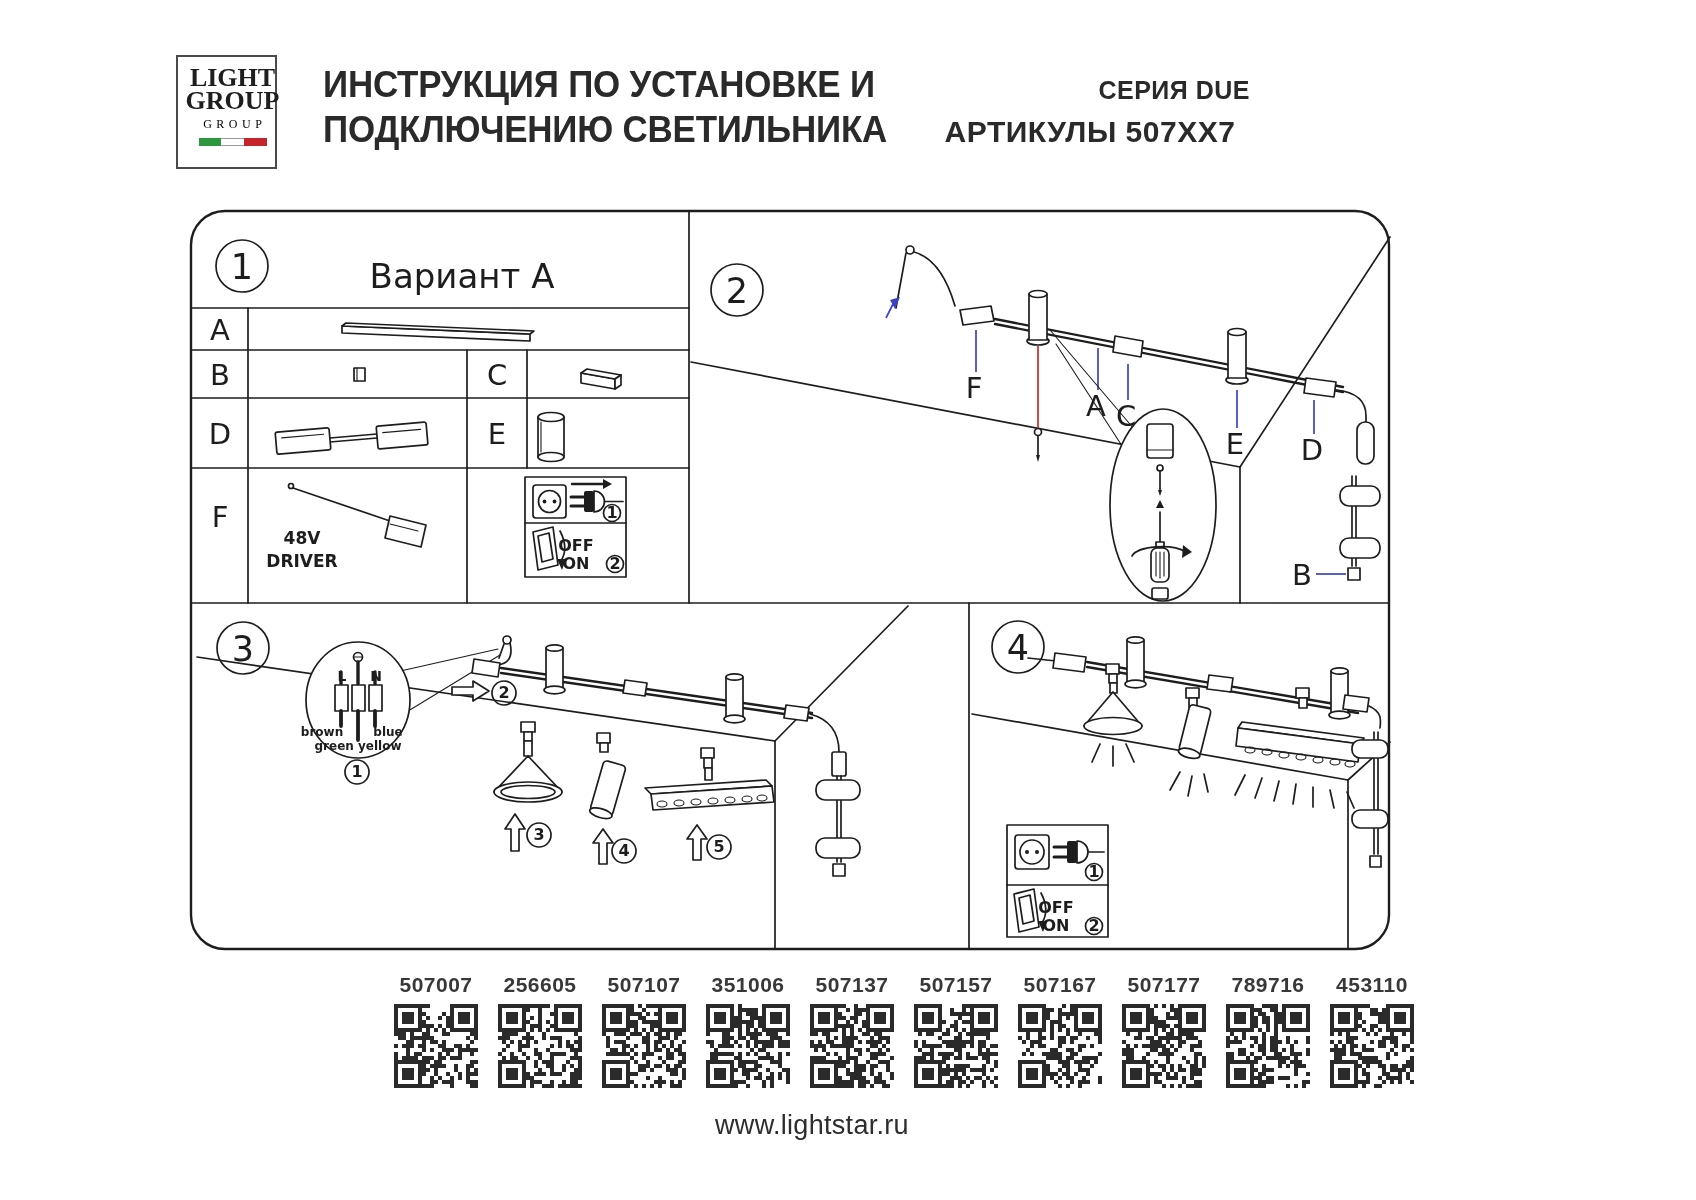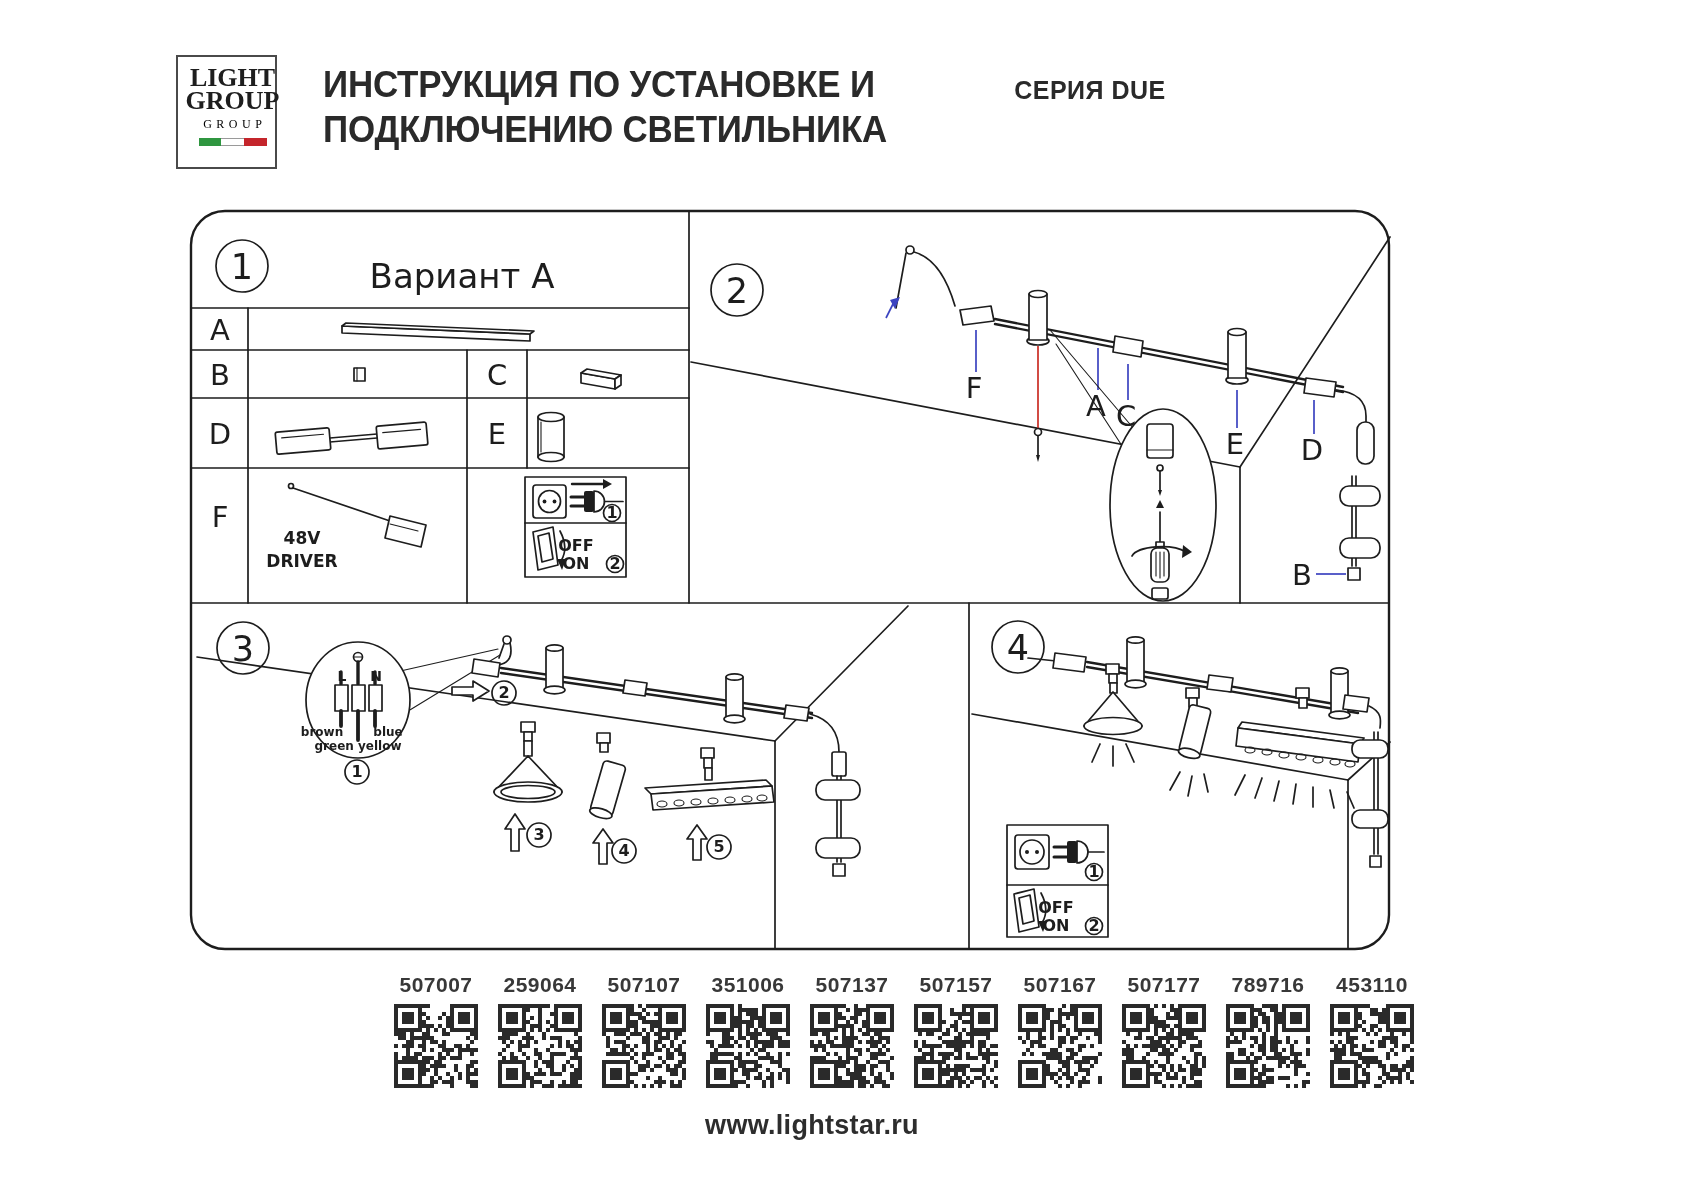--- a/index.html
+++ b/index.html
@@ -14,21 +14,21 @@
   .logo-group{font-size:12px;letter-spacing:4.5px;padding-left:4.5px;margin-top:4px;color:#000000;}
   .logo-flag{display:flex;margin-top:6px;width:68px;height:8px;}
   .logo-flag span{flex:1;}
   .f-green{background:#2f9640;}
   .f-white{background:#fff;border-top:1px solid #9a9a9a;border-bottom:1px solid #9a9a9a;box-sizing:border-box;}
   .f-red{background:#c4252b;}
 
   .doc-title{position:absolute;left:323px;top:62px;font-size:36px;font-weight:700;line-height:1.25;
              letter-spacing:-0.2px;color:#2a2a2a;transform:scaleX(.97);transform-origin:left top;}
   .series-block{position:absolute;left:930px;top:76px;width:320px;text-align:center;color:#2a2a2a;}
-  .series-title{font-size:25px;font-weight:700;letter-spacing:.5px;}
+  .series-title{font-size:25px;font-weight:700;letter-spacing:.5px;text-align:right;}
   .articles-title{font-size:30px;font-weight:700;margin-top:10px;letter-spacing:.5px;}
 
   
   svg.diagram{position:absolute;left:190px;top:210px;width:1200px;height:740px;overflow:visible;}
   .ln{stroke:#1d1d1d;stroke-width:1.7;fill:none;stroke-linejoin:round;stroke-linecap:round;}
   .lnf{stroke:#1d1d1d;stroke-width:1.7;fill:#ffffff;stroke-linejoin:round;}
   .thin{stroke-width:1.1;}
   .thick{stroke-width:2.4;}
   .dark{fill:#1d1d1d;stroke:none;}
   .blue{stroke:#3b43c0;stroke-width:1.7;fill:none;}
@@ -44,21 +44,21 @@
   .t-drv{font-size:17px;font-weight:700;text-anchor:start;}
   .t-sw{font-size:16px;font-weight:700;text-anchor:start;}
 
   
   .articles-strip{position:absolute;left:384px;top:973px;width:1040px;display:flex;}
   .article-col{width:104px;display:flex;flex-direction:column;align-items:center;}
   .article-number{font-size:21px;font-weight:700;color:#383838;letter-spacing:.5px;}
   .article-col svg{margin-top:7px;}
 
   .website{position:absolute;left:812px;top:1110px;transform:translateX(-50%);
-           font-size:27px;font-weight:700;color:#2d2d2d;letter-spacing:.3px;}
+           font-size:27px;font-weight:400;color:#2d2d2d;letter-spacing:.3px;}
 </style>
 </head>
 <body>
 
 <div class="page">
 
   <div class="logo-box">
     <div class="logo-big">LIGHT</div>
     <div class="logo-big">GROUP</div>
     <div class="logo-group">GROUP</div>
@@ -69,20 +69,21 @@
     </div>
   </div>
 
   <div class="doc-title">
     <div>ИНСТРУКЦИЯ ПО УСТАНОВКЕ И</div>
     <div>ПОДКЛЮЧЕНИЮ СВЕТИЛЬНИКА</div>
   </div>
 
   <div class="series-block">
     <div class="series-title">СЕРИЯ DUE</div>
+    <div class="articles-title">АРТИКУЛЫ 507XX7</div>
   </div>
 
   <svg class="diagram" viewBox="190 210 1200 740">
 
     <rect class="ln thick" x="191" y="211" width="1198" height="738" rx="34"></rect>
     <line class="ln" x1="689" y1="211" x2="689" y2="603"></line>
     <line class="ln" x1="191" y1="603" x2="1389" y2="603"></line>
     <line class="ln" x1="969" y1="603" x2="969" y2="949"></line>
 
     <g>
@@ -502,21 +503,21 @@
   </svg>
 
   <div class="articles-strip">
       <div class="article-col">
         <div class="article-number">507007</div>
         <svg viewBox="0 0 21 21" width="84" height="84">
           <path d="M0 0h1v1h-1zM1 0h1v1h-1zM2 0h1v1h-1zM3 0h1v1h-1zM4 0h1v1h-1zM5 0h1v1h-1zM6 0h1v1h-1zM7 0h1v1h-1zM8 0h1v1h-1zM14 0h1v1h-1zM15 0h1v1h-1zM16 0h1v1h-1zM17 0h1v1h-1zM18 0h1v1h-1zM19 0h1v1h-1zM20 0h1v1h-1zM0 1h1v1h-1zM6 1h1v1h-1zM14 1h1v1h-1zM20 1h1v1h-1zM0 2h1v1h-1zM2 2h1v1h-1zM3 2h1v1h-1zM4 2h1v1h-1zM6 2h1v1h-1zM7 2h1v1h-1zM12 2h1v1h-1zM14 2h1v1h-1zM16 2h1v1h-1zM17 2h1v1h-1zM18 2h1v1h-1zM20 2h1v1h-1zM0 3h1v1h-1zM2 3h1v1h-1zM3 3h1v1h-1zM4 3h1v1h-1zM6 3h1v1h-1zM8 3h1v1h-1zM11 3h1v1h-1zM13 3h1v1h-1zM14 3h1v1h-1zM16 3h1v1h-1zM17 3h1v1h-1zM18 3h1v1h-1zM20 3h1v1h-1zM0 4h1v1h-1zM2 4h1v1h-1zM3 4h1v1h-1zM4 4h1v1h-1zM6 4h1v1h-1zM7 4h1v1h-1zM13 4h1v1h-1zM14 4h1v1h-1zM16 4h1v1h-1zM17 4h1v1h-1zM18 4h1v1h-1zM20 4h1v1h-1zM0 5h1v1h-1zM6 5h1v1h-1zM7 5h1v1h-1zM8 5h1v1h-1zM9 5h1v1h-1zM11 5h1v1h-1zM13 5h1v1h-1zM14 5h1v1h-1zM20 5h1v1h-1zM0 6h1v1h-1zM1 6h1v1h-1zM2 6h1v1h-1zM3 6h1v1h-1zM4 6h1v1h-1zM5 6h1v1h-1zM6 6h1v1h-1zM8 6h1v1h-1zM10 6h1v1h-1zM12 6h1v1h-1zM14 6h1v1h-1zM15 6h1v1h-1zM16 6h1v1h-1zM17 6h1v1h-1zM18 6h1v1h-1zM19 6h1v1h-1zM20 6h1v1h-1zM0 7h1v1h-1zM1 7h1v1h-1zM2 7h1v1h-1zM4 7h1v1h-1zM7 7h1v1h-1zM8 7h1v1h-1zM12 7h1v1h-1zM13 7h1v1h-1zM19 7h1v1h-1zM20 7h1v1h-1zM1 8h1v1h-1zM2 8h1v1h-1zM4 8h1v1h-1zM5 8h1v1h-1zM6 8h1v1h-1zM7 8h1v1h-1zM8 8h1v1h-1zM9 8h1v1h-1zM18 8h1v1h-1zM20 8h1v1h-1zM3 9h1v1h-1zM4 9h1v1h-1zM7 9h1v1h-1zM9 9h1v1h-1zM10 9h1v1h-1zM12 9h1v1h-1zM19 9h1v1h-1zM0 10h1v1h-1zM2 10h1v1h-1zM3 10h1v1h-1zM4 10h1v1h-1zM6 10h1v1h-1zM7 10h1v1h-1zM11 10h1v1h-1zM12 10h1v1h-1zM15 10h1v1h-1zM16 10h1v1h-1zM18 10h1v1h-1zM3 11h1v1h-1zM7 11h1v1h-1zM9 11h1v1h-1zM12 11h1v1h-1zM13 11h1v1h-1zM14 11h1v1h-1zM16 11h1v1h-1zM17 11h1v1h-1zM18 11h1v1h-1zM19 11h1v1h-1zM20 11h1v1h-1zM0 12h1v1h-1zM3 12h1v1h-1zM5 12h1v1h-1zM6 12h1v1h-1zM11 12h1v1h-1zM13 12h1v1h-1zM16 12h1v1h-1zM19 12h1v1h-1zM0 13h1v1h-1zM2 13h1v1h-1zM3 13h1v1h-1zM4 13h1v1h-1zM5 13h1v1h-1zM7 13h1v1h-1zM8 13h1v1h-1zM9 13h1v1h-1zM11 13h1v1h-1zM12 13h1v1h-1zM14 13h1v1h-1zM15 13h1v1h-1zM16 13h1v1h-1zM0 14h1v1h-1zM1 14h1v1h-1zM2 14h1v1h-1zM3 14h1v1h-1zM4 14h1v1h-1zM5 14h1v1h-1zM6 14h1v1h-1zM7 14h1v1h-1zM8 14h1v1h-1zM10 14h1v1h-1zM11 14h1v1h-1zM19 14h1v1h-1zM20 14h1v1h-1zM0 15h1v1h-1zM6 15h1v1h-1zM7 15h1v1h-1zM9 15h1v1h-1zM10 15h1v1h-1zM11 15h1v1h-1zM12 15h1v1h-1zM15 15h1v1h-1zM18 15h1v1h-1zM19 15h1v1h-1zM0 16h1v1h-1zM2 16h1v1h-1zM3 16h1v1h-1zM4 16h1v1h-1zM6 16h1v1h-1zM7 16h1v1h-1zM8 16h1v1h-1zM10 16h1v1h-1zM15 16h1v1h-1zM18 16h1v1h-1zM20 16h1v1h-1zM0 17h1v1h-1zM2 17h1v1h-1zM3 17h1v1h-1zM4 17h1v1h-1zM6 17h1v1h-1zM7 17h1v1h-1zM10 17h1v1h-1zM13 17h1v1h-1zM16 17h1v1h-1zM18 17h1v1h-1zM19 17h1v1h-1zM20 17h1v1h-1zM0 18h1v1h-1zM2 18h1v1h-1zM3 18h1v1h-1zM4 18h1v1h-1zM6 18h1v1h-1zM9 18h1v1h-1zM11 18h1v1h-1zM14 18h1v1h-1zM16 18h1v1h-1zM18 18h1v1h-1zM0 19h1v1h-1zM6 19h1v1h-1zM9 19h1v1h-1zM10 19h1v1h-1zM12 19h1v1h-1zM13 19h1v1h-1zM14 19h1v1h-1zM18 19h1v1h-1zM19 19h1v1h-1zM20 19h1v1h-1zM0 20h1v1h-1zM1 20h1v1h-1zM2 20h1v1h-1zM3 20h1v1h-1zM4 20h1v1h-1zM5 20h1v1h-1zM6 20h1v1h-1zM7 20h1v1h-1zM8 20h1v1h-1zM9 20h1v1h-1zM14 20h1v1h-1zM19 20h1v1h-1zM20 20h1v1h-1z" fill="#2a2a2a" shape-rendering="crispEdges"></path>
         </svg>
       </div>
       <div class="article-col">
-        <div class="article-number">259064</div>
+        <div class="article-number">256605</div>
         <svg viewBox="0 0 21 21" width="84" height="84">
           <path d="M0 0h1v1h-1zM1 0h1v1h-1zM2 0h1v1h-1zM3 0h1v1h-1zM4 0h1v1h-1zM5 0h1v1h-1zM6 0h1v1h-1zM7 0h1v1h-1zM8 0h1v1h-1zM9 0h1v1h-1zM10 0h1v1h-1zM11 0h1v1h-1zM12 0h1v1h-1zM14 0h1v1h-1zM15 0h1v1h-1zM16 0h1v1h-1zM17 0h1v1h-1zM18 0h1v1h-1zM19 0h1v1h-1zM20 0h1v1h-1zM0 1h1v1h-1zM6 1h1v1h-1zM7 1h1v1h-1zM10 1h1v1h-1zM14 1h1v1h-1zM20 1h1v1h-1zM0 2h1v1h-1zM2 2h1v1h-1zM3 2h1v1h-1zM4 2h1v1h-1zM6 2h1v1h-1zM10 2h1v1h-1zM13 2h1v1h-1zM14 2h1v1h-1zM16 2h1v1h-1zM17 2h1v1h-1zM18 2h1v1h-1zM20 2h1v1h-1zM0 3h1v1h-1zM2 3h1v1h-1zM3 3h1v1h-1zM4 3h1v1h-1zM6 3h1v1h-1zM8 3h1v1h-1zM10 3h1v1h-1zM14 3h1v1h-1zM16 3h1v1h-1zM17 3h1v1h-1zM18 3h1v1h-1zM20 3h1v1h-1zM0 4h1v1h-1zM2 4h1v1h-1zM3 4h1v1h-1zM4 4h1v1h-1zM6 4h1v1h-1zM7 4h1v1h-1zM10 4h1v1h-1zM12 4h1v1h-1zM14 4h1v1h-1zM16 4h1v1h-1zM17 4h1v1h-1zM18 4h1v1h-1zM20 4h1v1h-1zM0 5h1v1h-1zM6 5h1v1h-1zM8 5h1v1h-1zM9 5h1v1h-1zM10 5h1v1h-1zM13 5h1v1h-1zM14 5h1v1h-1zM20 5h1v1h-1zM0 6h1v1h-1zM1 6h1v1h-1zM2 6h1v1h-1zM3 6h1v1h-1zM4 6h1v1h-1zM5 6h1v1h-1zM6 6h1v1h-1zM8 6h1v1h-1zM10 6h1v1h-1zM12 6h1v1h-1zM14 6h1v1h-1zM15 6h1v1h-1zM16 6h1v1h-1zM17 6h1v1h-1zM18 6h1v1h-1zM19 6h1v1h-1zM20 6h1v1h-1zM1 7h1v1h-1zM2 7h1v1h-1zM3 7h1v1h-1zM4 7h1v1h-1zM7 7h1v1h-1zM11 7h1v1h-1zM19 7h1v1h-1zM0 8h1v1h-1zM1 8h1v1h-1zM2 8h1v1h-1zM6 8h1v1h-1zM7 8h1v1h-1zM8 8h1v1h-1zM11 8h1v1h-1zM13 8h1v1h-1zM14 8h1v1h-1zM15 8h1v1h-1zM20 8h1v1h-1zM1 9h1v1h-1zM3 9h1v1h-1zM5 9h1v1h-1zM7 9h1v1h-1zM9 9h1v1h-1zM15 9h1v1h-1zM17 9h1v1h-1zM19 9h1v1h-1zM20 9h1v1h-1zM2 10h1v1h-1zM5 10h1v1h-1zM6 10h1v1h-1zM7 10h1v1h-1zM13 10h1v1h-1zM15 10h1v1h-1zM17 10h1v1h-1zM18 10h1v1h-1zM20 10h1v1h-1zM1 11h1v1h-1zM5 11h1v1h-1zM9 11h1v1h-1zM12 11h1v1h-1zM18 11h1v1h-1zM19 11h1v1h-1zM20 11h1v1h-1zM0 12h1v1h-1zM3 12h1v1h-1zM6 12h1v1h-1zM9 12h1v1h-1zM10 12h1v1h-1zM13 12h1v1h-1zM14 12h1v1h-1zM15 12h1v1h-1zM16 12h1v1h-1zM19 12h1v1h-1zM1 13h1v1h-1zM3 13h1v1h-1zM4 13h1v1h-1zM7 13h1v1h-1zM10 13h1v1h-1zM13 13h1v1h-1zM18 13h1v1h-1zM19 13h1v1h-1zM20 13h1v1h-1zM0 14h1v1h-1zM1 14h1v1h-1zM2 14h1v1h-1zM3 14h1v1h-1zM4 14h1v1h-1zM5 14h1v1h-1zM6 14h1v1h-1zM9 14h1v1h-1zM11 14h1v1h-1zM12 14h1v1h-1zM13 14h1v1h-1zM17 14h1v1h-1zM20 14h1v1h-1zM0 15h1v1h-1zM6 15h1v1h-1zM9 15h1v1h-1zM12 15h1v1h-1zM13 15h1v1h-1zM16 15h1v1h-1zM18 15h1v1h-1zM20 15h1v1h-1zM0 16h1v1h-1zM2 16h1v1h-1zM3 16h1v1h-1zM4 16h1v1h-1zM6 16h1v1h-1zM10 16h1v1h-1zM13 16h1v1h-1zM16 16h1v1h-1zM19 16h1v1h-1zM20 16h1v1h-1zM0 17h1v1h-1zM2 17h1v1h-1zM3 17h1v1h-1zM4 17h1v1h-1zM6 17h1v1h-1zM7 17h1v1h-1zM9 17h1v1h-1zM10 17h1v1h-1zM11 17h1v1h-1zM13 17h1v1h-1zM14 17h1v1h-1zM15 17h1v1h-1zM18 17h1v1h-1zM19 17h1v1h-1zM20 17h1v1h-1zM0 18h1v1h-1zM2 18h1v1h-1zM3 18h1v1h-1zM4 18h1v1h-1zM6 18h1v1h-1zM7 18h1v1h-1zM8 18h1v1h-1zM18 18h1v1h-1zM19 18h1v1h-1zM20 18h1v1h-1zM0 19h1v1h-1zM6 19h1v1h-1zM8 19h1v1h-1zM9 19h1v1h-1zM10 19h1v1h-1zM13 19h1v1h-1zM16 19h1v1h-1zM18 19h1v1h-1zM19 19h1v1h-1zM0 20h1v1h-1zM1 20h1v1h-1zM2 20h1v1h-1zM3 20h1v1h-1zM4 20h1v1h-1zM5 20h1v1h-1zM6 20h1v1h-1zM8 20h1v1h-1zM11 20h1v1h-1zM12 20h1v1h-1zM13 20h1v1h-1zM15 20h1v1h-1zM16 20h1v1h-1zM17 20h1v1h-1zM18 20h1v1h-1zM19 20h1v1h-1zM20 20h1v1h-1z" fill="#2a2a2a" shape-rendering="crispEdges"></path>
         </svg>
       </div>
       <div class="article-col">
         <div class="article-number">507107</div>
         <svg viewBox="0 0 21 21" width="84" height="84">
           <path d="M0 0h1v1h-1zM1 0h1v1h-1zM2 0h1v1h-1zM3 0h1v1h-1zM4 0h1v1h-1zM5 0h1v1h-1zM6 0h1v1h-1zM7 0h1v1h-1zM9 0h1v1h-1zM11 0h1v1h-1zM12 0h1v1h-1zM13 0h1v1h-1zM14 0h1v1h-1zM15 0h1v1h-1zM16 0h1v1h-1zM17 0h1v1h-1zM18 0h1v1h-1zM19 0h1v1h-1zM20 0h1v1h-1zM0 1h1v1h-1zM6 1h1v1h-1zM7 1h1v1h-1zM10 1h1v1h-1zM14 1h1v1h-1zM20 1h1v1h-1zM0 2h1v1h-1zM2 2h1v1h-1zM3 2h1v1h-1zM4 2h1v1h-1zM6 2h1v1h-1zM7 2h1v1h-1zM8 2h1v1h-1zM9 2h1v1h-1zM11 2h1v1h-1zM13 2h1v1h-1zM14 2h1v1h-1zM16 2h1v1h-1zM17 2h1v1h-1zM18 2h1v1h-1zM20 2h1v1h-1zM0 3h1v1h-1zM2 3h1v1h-1zM3 3h1v1h-1zM4 3h1v1h-1zM6 3h1v1h-1zM9 3h1v1h-1zM10 3h1v1h-1zM14 3h1v1h-1zM16 3h1v1h-1zM17 3h1v1h-1zM18 3h1v1h-1zM20 3h1v1h-1zM0 4h1v1h-1zM2 4h1v1h-1zM3 4h1v1h-1zM4 4h1v1h-1zM6 4h1v1h-1zM7 4h1v1h-1zM8 4h1v1h-1zM10 4h1v1h-1zM11 4h1v1h-1zM12 4h1v1h-1zM13 4h1v1h-1zM14 4h1v1h-1zM16 4h1v1h-1zM17 4h1v1h-1zM18 4h1v1h-1zM20 4h1v1h-1zM0 5h1v1h-1zM6 5h1v1h-1zM7 5h1v1h-1zM8 5h1v1h-1zM12 5h1v1h-1zM13 5h1v1h-1zM14 5h1v1h-1zM20 5h1v1h-1zM0 6h1v1h-1zM1 6h1v1h-1zM2 6h1v1h-1zM3 6h1v1h-1zM4 6h1v1h-1zM5 6h1v1h-1zM6 6h1v1h-1zM8 6h1v1h-1zM10 6h1v1h-1zM12 6h1v1h-1zM14 6h1v1h-1zM15 6h1v1h-1zM16 6h1v1h-1zM17 6h1v1h-1zM18 6h1v1h-1zM19 6h1v1h-1zM20 6h1v1h-1zM0 7h1v1h-1zM3 7h1v1h-1zM4 7h1v1h-1zM5 7h1v1h-1zM7 7h1v1h-1zM8 7h1v1h-1zM9 7h1v1h-1zM11 7h1v1h-1zM13 7h1v1h-1zM14 7h1v1h-1zM16 7h1v1h-1zM18 7h1v1h-1zM19 7h1v1h-1zM1 8h1v1h-1zM6 8h1v1h-1zM10 8h1v1h-1zM11 8h1v1h-1zM14 8h1v1h-1zM15 8h1v1h-1zM16 8h1v1h-1zM18 8h1v1h-1zM1 9h1v1h-1zM3 9h1v1h-1zM4 9h1v1h-1zM5 9h1v1h-1zM10 9h1v1h-1zM11 9h1v1h-1zM13 9h1v1h-1zM14 9h1v1h-1zM17 9h1v1h-1zM20 9h1v1h-1zM1 10h1v1h-1zM5 10h1v1h-1zM6 10h1v1h-1zM8 10h1v1h-1zM11 10h1v1h-1zM13 10h1v1h-1zM15 10h1v1h-1zM17 10h1v1h-1zM19 10h1v1h-1zM2 11h1v1h-1zM3 11h1v1h-1zM5 11h1v1h-1zM7 11h1v1h-1zM11 11h1v1h-1zM13 11h1v1h-1zM14 11h1v1h-1zM16 11h1v1h-1zM18 11h1v1h-1zM19 11h1v1h-1zM1 12h1v1h-1zM2 12h1v1h-1zM3 12h1v1h-1zM4 12h1v1h-1zM5 12h1v1h-1zM6 12h1v1h-1zM8 12h1v1h-1zM10 12h1v1h-1zM11 12h1v1h-1zM12 12h1v1h-1zM16 12h1v1h-1zM17 12h1v1h-1zM19 12h1v1h-1zM20 12h1v1h-1zM7 13h1v1h-1zM10 13h1v1h-1zM14 13h1v1h-1zM16 13h1v1h-1zM17 13h1v1h-1zM20 13h1v1h-1zM0 14h1v1h-1zM1 14h1v1h-1zM2 14h1v1h-1zM3 14h1v1h-1zM4 14h1v1h-1zM5 14h1v1h-1zM6 14h1v1h-1zM8 14h1v1h-1zM11 14h1v1h-1zM15 14h1v1h-1zM19 14h1v1h-1zM20 14h1v1h-1zM0 15h1v1h-1zM6 15h1v1h-1zM9 15h1v1h-1zM10 15h1v1h-1zM11 15h1v1h-1zM13 15h1v1h-1zM14 15h1v1h-1zM16 15h1v1h-1zM18 15h1v1h-1zM19 15h1v1h-1zM0 16h1v1h-1zM2 16h1v1h-1zM3 16h1v1h-1zM4 16h1v1h-1zM6 16h1v1h-1zM9 16h1v1h-1zM10 16h1v1h-1zM12 16h1v1h-1zM16 16h1v1h-1zM17 16h1v1h-1zM18 16h1v1h-1zM20 16h1v1h-1zM0 17h1v1h-1zM2 17h1v1h-1zM3 17h1v1h-1zM4 17h1v1h-1zM6 17h1v1h-1zM7 17h1v1h-1zM8 17h1v1h-1zM17 17h1v1h-1zM18 17h1v1h-1zM20 17h1v1h-1zM0 18h1v1h-1zM2 18h1v1h-1zM3 18h1v1h-1zM4 18h1v1h-1zM6 18h1v1h-1zM11 18h1v1h-1zM14 18h1v1h-1zM20 18h1v1h-1zM0 19h1v1h-1zM6 19h1v1h-1zM7 19h1v1h-1zM13 19h1v1h-1zM14 19h1v1h-1zM15 19h1v1h-1zM17 19h1v1h-1zM19 19h1v1h-1zM0 20h1v1h-1zM1 20h1v1h-1zM2 20h1v1h-1zM3 20h1v1h-1zM4 20h1v1h-1zM5 20h1v1h-1zM6 20h1v1h-1zM8 20h1v1h-1zM10 20h1v1h-1zM12 20h1v1h-1zM14 20h1v1h-1zM17 20h1v1h-1zM18 20h1v1h-1zM19 20h1v1h-1z" fill="#2a2a2a" shape-rendering="crispEdges"></path>
         </svg>
       </div>

